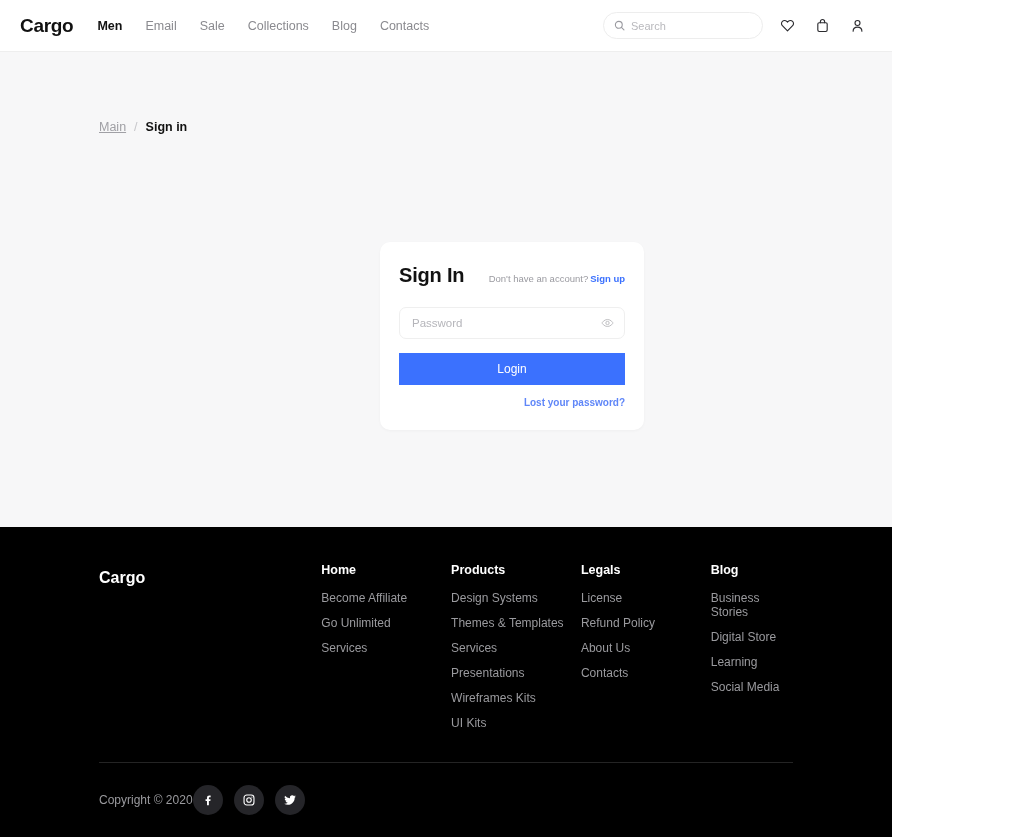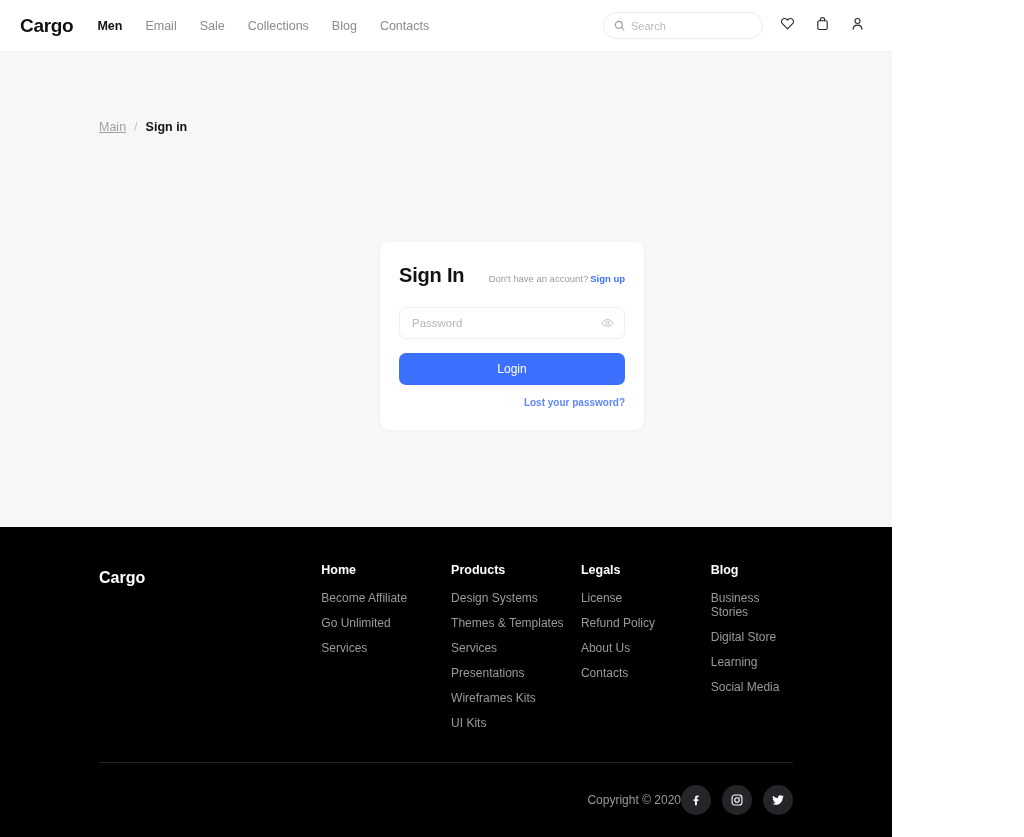--- a/index.html
+++ b/index.html
@@ -23,21 +23,21 @@
     font-size: 19px; font-weight: bold; color: #111111;
     letter-spacing: -0.3px; margin-right: 24px;
   }
   .nav { display: flex; align-items: center; gap: 23px; }
   .nav-item {
     font-size: 12.5px; color: #8a8a8f; text-decoration: none;
     white-space: nowrap; cursor: pointer;
   }
   .nav-item.active { color: #121212; font-weight: bold; }
 
-  .header-right { margin-left: auto; display: flex; gap: 13px; }
+  .header-right { margin-left: auto; display: flex; align-items: center; gap: 13px; }
   .search-box {
     width: 160px; height: 27px; border: 1px solid #ededed; border-radius: 14px;
     display: flex; align-items: center; padding: 0 10px; gap: 6px;
     background: #ffffff;
   }
   .search-box input {
     border: none; outline: none; font-size: 11px; color: #6b6b70;
     font-family: "Liberation Sans", sans-serif; width: 100%; background: transparent;
   }
   .search-box input::placeholder { color: #b9b9bd; }
@@ -82,21 +82,21 @@
     display: flex; align-items: center; padding: 0 12px; background: #fff;
   }
   .field input {
     border: none; outline: none; width: 100%; background: transparent;
     font-size: 11.5px; color: #3a3a3f; font-family: "Liberation Sans", sans-serif;
   }
   .field input::placeholder { color: #b5b5ba; }
   .eye { position: absolute; right: 10px; top: 50%; transform: translateY(-50%); cursor: pointer; color: #b9b9bd; display: flex; }
 
   .login-btn {
-    width: 100%; height: 32px; border: none; border-radius: 7px;
+    width: 100%; height: 32px; border: none; border-radius: 0;
     background: #3b71fe; color: #ffffff; font-size: 12px;
     font-family: "Liberation Sans", sans-serif; cursor: pointer;
     margin-top: 2px;
   }
   .lost {
     display: block; text-align: right; margin-top: 12px;
     font-size: 10px; color: #5f86f8; font-weight: bold;
     text-decoration: none; cursor: pointer;
   }
 
@@ -112,21 +112,21 @@
   .fcol:last-child { width: auto; }
   .fcol-title { font-size: 12.5px; font-weight: bold; color: #ffffff; margin-bottom: 14px; }
   .fcol-link {
     display: block; font-size: 12px; color: #9a9a9e;
     margin-bottom: 11px; text-decoration: none; cursor: pointer;
   }
 
   .footer-bottom {
     position: absolute; left: 99px; right: 99px; bottom: 0; height: 75px;
     border-top: 1px solid #242424;
-    display: flex; align-items: center; justify-content: flex-end;
+    display: flex; align-items: center; justify-content: flex-start;
   }
   .copyright { font-size: 12px; color: #9a9a9e; }
   .socials { display: flex; gap: 11px; }
   .social {
     width: 30px; height: 30px; border-radius: 50%;
     background: #252529; display: flex; align-items: center; justify-content: center;
     cursor: pointer; color: #ffffff;
   }
 </style>
 </head>

